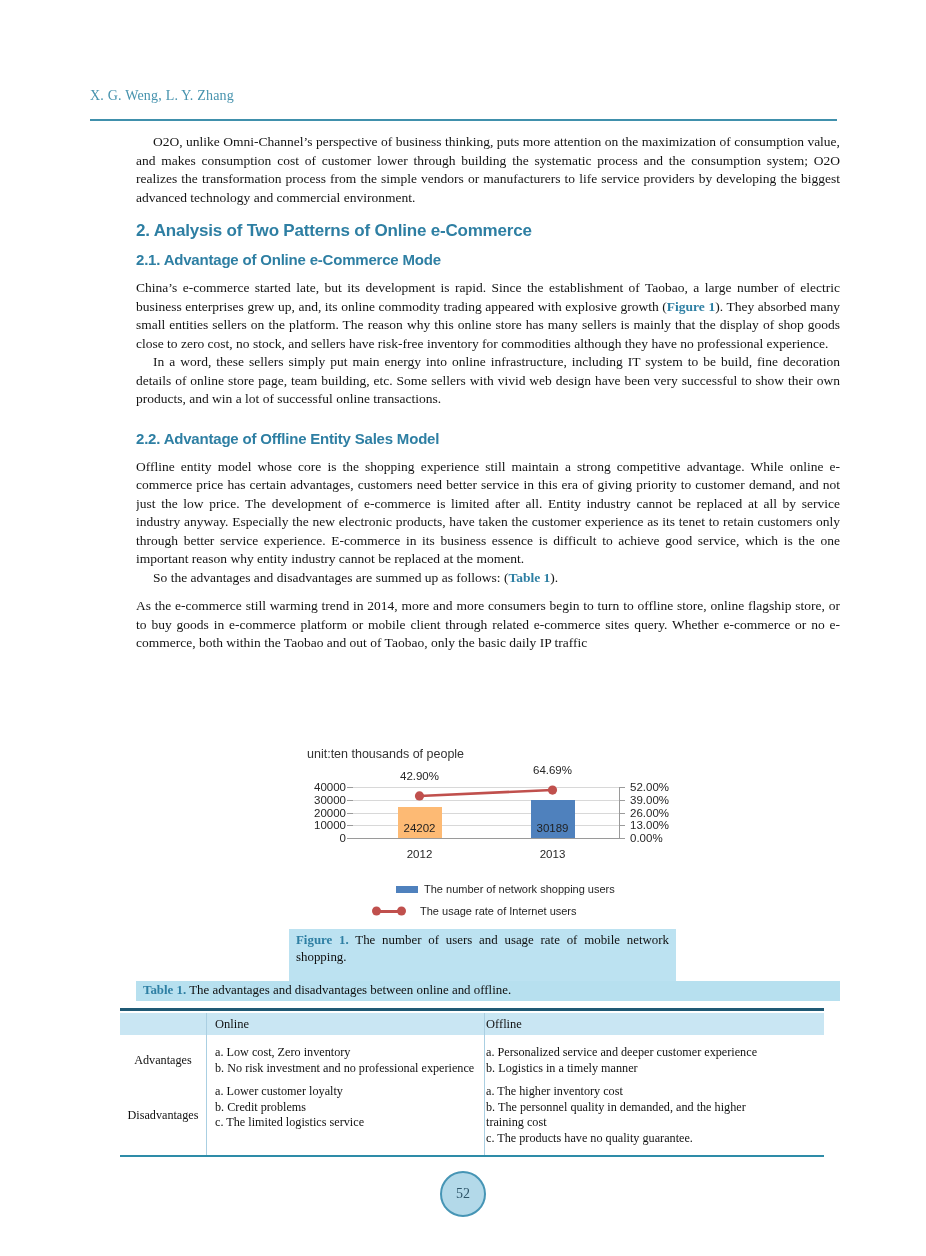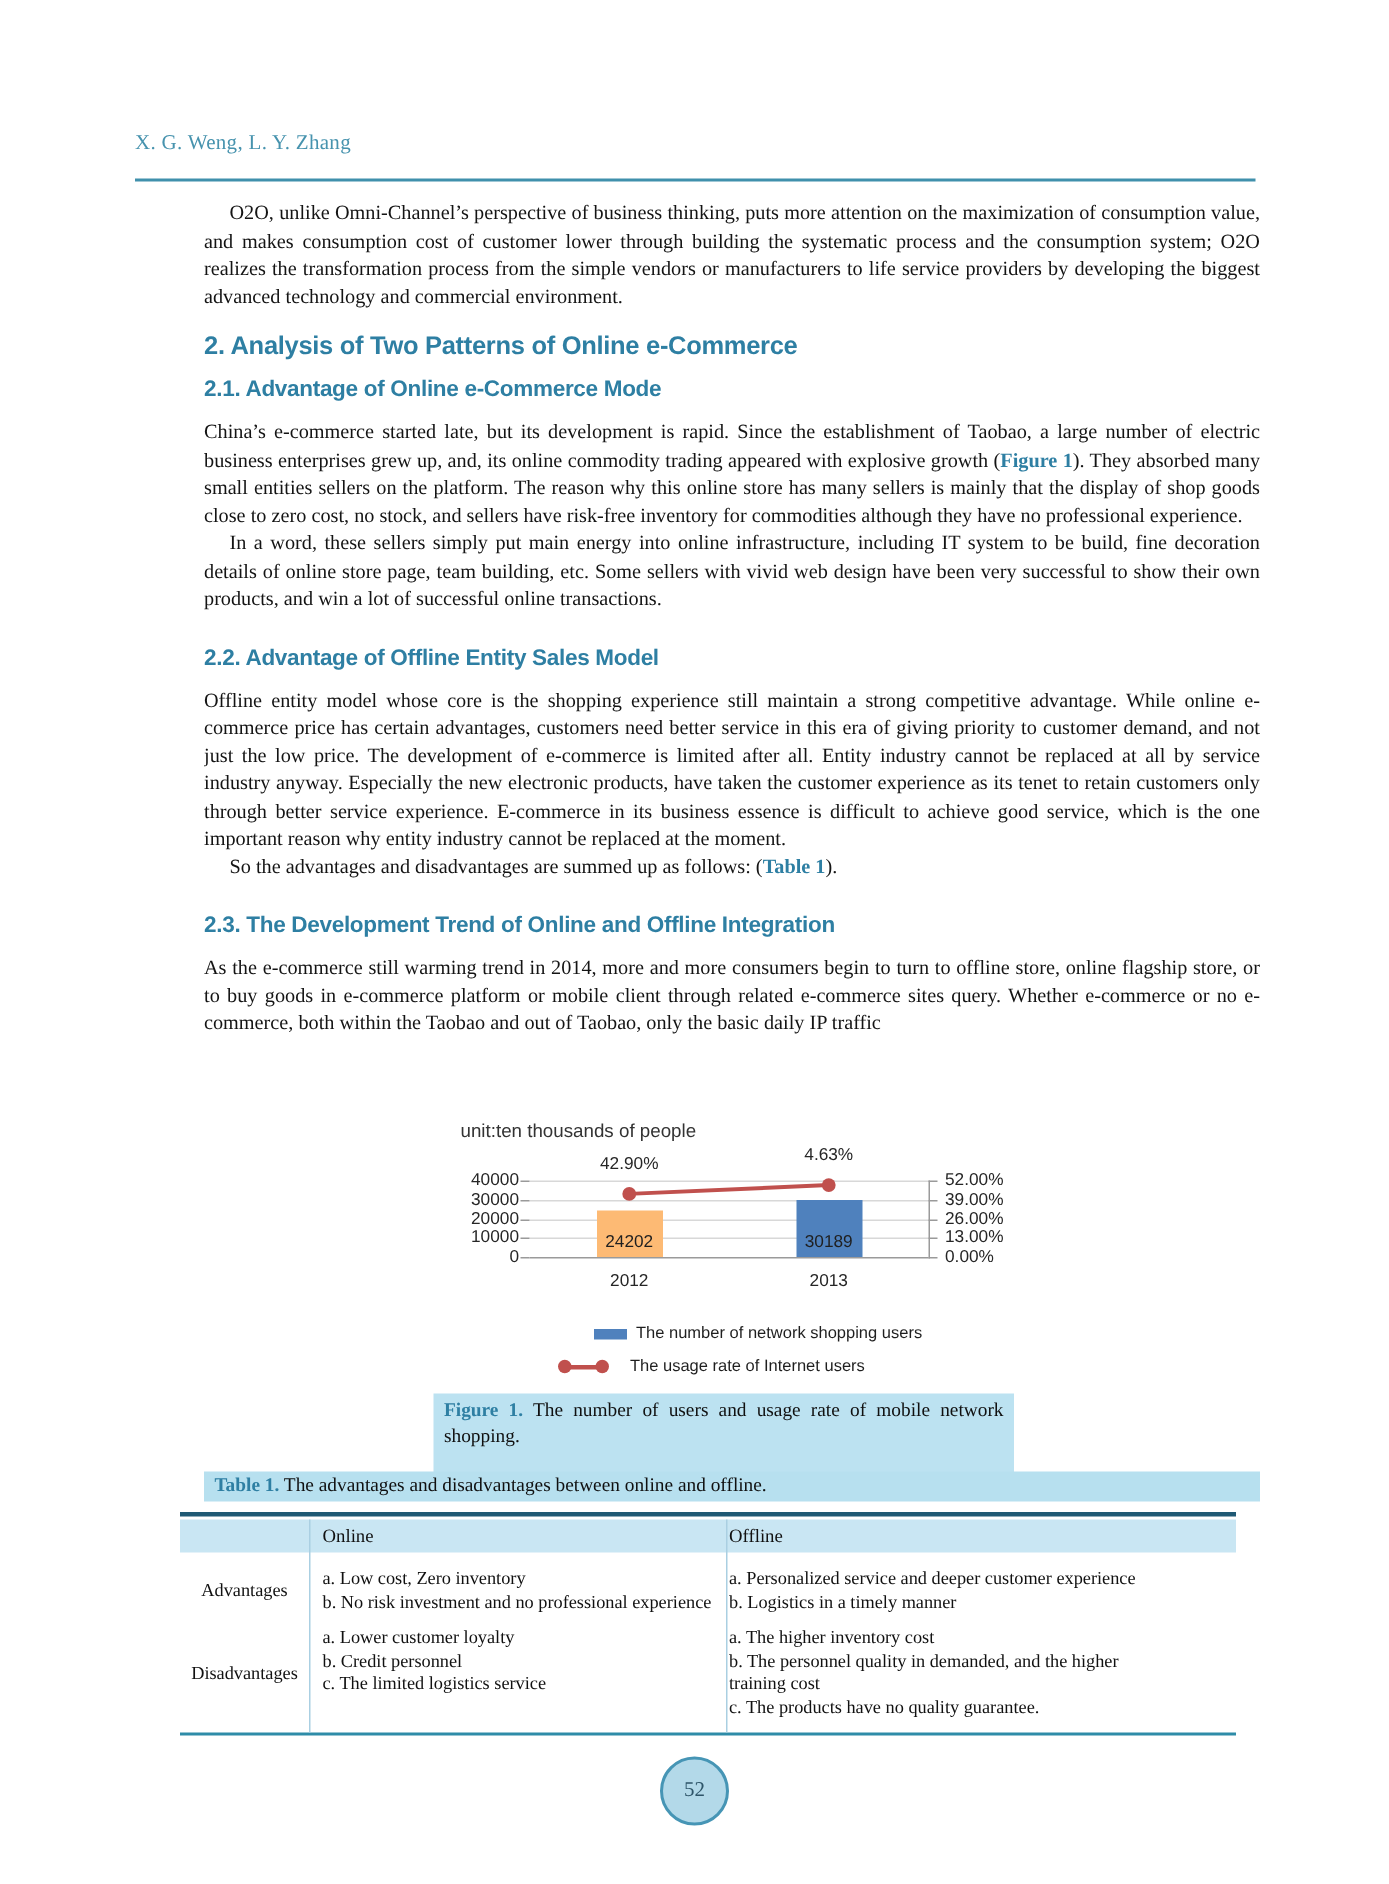--- a/index.html
+++ b/index.html
@@ -107,21 +107,20 @@
 
   <div class="body-col">
     <p class="p indent">O2O, unlike Omni-Channel’s perspective of business thinking, puts more attention on the maximization of consumption value, and makes consumption cost of customer lower through building the systematic process and the consumption system; O2O realizes the transformation process from the simple vendors or manufacturers to life service providers by developing the biggest advanced technology and commercial environment.</p>
     <h1>2. Analysis of Two Patterns of Online e-Commerce</h1>
     <h2 class="tight">2.1. Advantage of Online e-Commerce Mode</h2>
     <p class="p after-h"><span>China’s e-commerce started late, but its development is rapid. Since the establishment of Taobao, a large number of electric business enterprises grew up, and, its online commodity trading appeared with explosive growth (</span><span class="ref">Figure 1</span><span>). They absorbed many small entities sellers on the platform. The reason why this online store has many sellers is mainly that the display of shop goods close to zero cost, no stock, and sellers have risk-free inventory for commodities although they have no professional experience.</span></p>
     <p class="p indent">In a word, these sellers simply put main energy into online infrastructure, including IT system to be build, fine decoration details of online store page, team building, etc. Some sellers with vivid web design have been very successful to show their own products, and win a lot of successful online transactions.</p>
     <h2>2.2. Advantage of Offline Entity Sales Model</h2>
     <p class="p after-h">Offline entity model whose core is the shopping experience still maintain a strong competitive advantage. While online e-commerce price has certain advantages, customers need better service in this era of giving priority to customer demand, and not just the low price. The development of e-commerce is limited after all. Entity industry cannot be replaced at all by service industry anyway. Especially the new electronic products, have taken the customer experience as its tenet to retain customers only through better service experience. E-commerce in its business essence is difficult to achieve good service, which is the one important reason why entity industry cannot be replaced at the moment.</p>
     <p class="p indent"><span>So the advantages and disadvantages are summed up as follows: (</span><span class="ref">Table 1</span><span>).</span></p>
-    <h2>2.3. The Development Trend of Online and Offline Integration</h2>
     <p class="p after-h">As the e-commerce still warming trend in 2014, more and more consumers begin to turn to offline store, online flagship store, or to buy goods in e-commerce platform or mobile client through related e-commerce sites query. Whether e-commerce or no e-commerce, both within the Taobao and out of Taobao, only the basic daily IP traffic</p>
   </div>
 
   <div class="chart">
     <div class="chart-title">unit:ten thousands of people</div>
     <div class="plot" id="plot">
         <div class="gridline" style="top: 0px;"></div>
         <div class="tickL" style="top: 0px;"></div>
         <div class="tickR" style="top: 0px;"></div>
         <div class="ylabL" style="top: 0px;">40000</div>
@@ -154,21 +153,21 @@
         <div class="bar" style="left: 177.5px; height: 38.491px; background: rgb(79, 129, 189);">
           <div class="bar-label">30189</div>
         </div>
         <div class="xlab" style="left: 199.5px;">2013</div>
         <svg class="lineplot" width="266" height="51">
           <polyline points="66.5,8.925000000000004 199.5,3.0403846153846175" fill="none" stroke="#C0504D" stroke-width="2.6"></polyline>
           <circle cx="66.5" cy="8.925000000000004" r="4.6" fill="#C0504D"></circle>
           <circle cx="199.5" cy="3.0403846153846175" r="4.6" fill="#C0504D"></circle>
         </svg>
         <div class="dlabel" style="left: 66.5px; top: -17.075px;">42.90%</div>
-        <div class="dlabel" style="left: 199.5px; top: -22.9596px;">4.63%</div>
+        <div class="dlabel" style="left: 199.5px; top: -22.9596px;">64.69%</div>
       </div>
     <div class="legend-row" style="left:80px; top:136px;padding-left:16px;">
       <span class="swatch-bar"></span>
       <span class="legend-text">The number of network shopping users</span>
     </div>
     <div class="legend-row" style="left:74px; top:158px;gap:15px;">
       <span class="swatch-line">
           <i class="dot l"></i>
           <i class="dot r"></i>
         </span>
@@ -197,21 +196,21 @@
           </div>
           <div class="c3">
             <div class="cellline">a. Personalized service and deeper customer experience</div>
             <div class="cellline">b. Logistics in a timely manner</div>
           </div>
         </div>
         <div class="trow">
           <div class="c1">Disadvantages</div>
           <div class="c2">
             <div class="cellline">a. Lower customer loyalty</div>
-            <div class="cellline">b. Credit personnel</div>
+            <div class="cellline">b. Credit problems</div>
             <div class="cellline">c. The limited logistics service</div>
           </div>
           <div class="c3">
             <div class="cellline">a. The higher inventory cost</div>
             <div class="cellline">b. The personnel quality in demanded, and the higher training cost</div>
             <div class="cellline">c. The products have no quality guarantee.</div>
           </div>
         </div>
       </div>
   </div>

